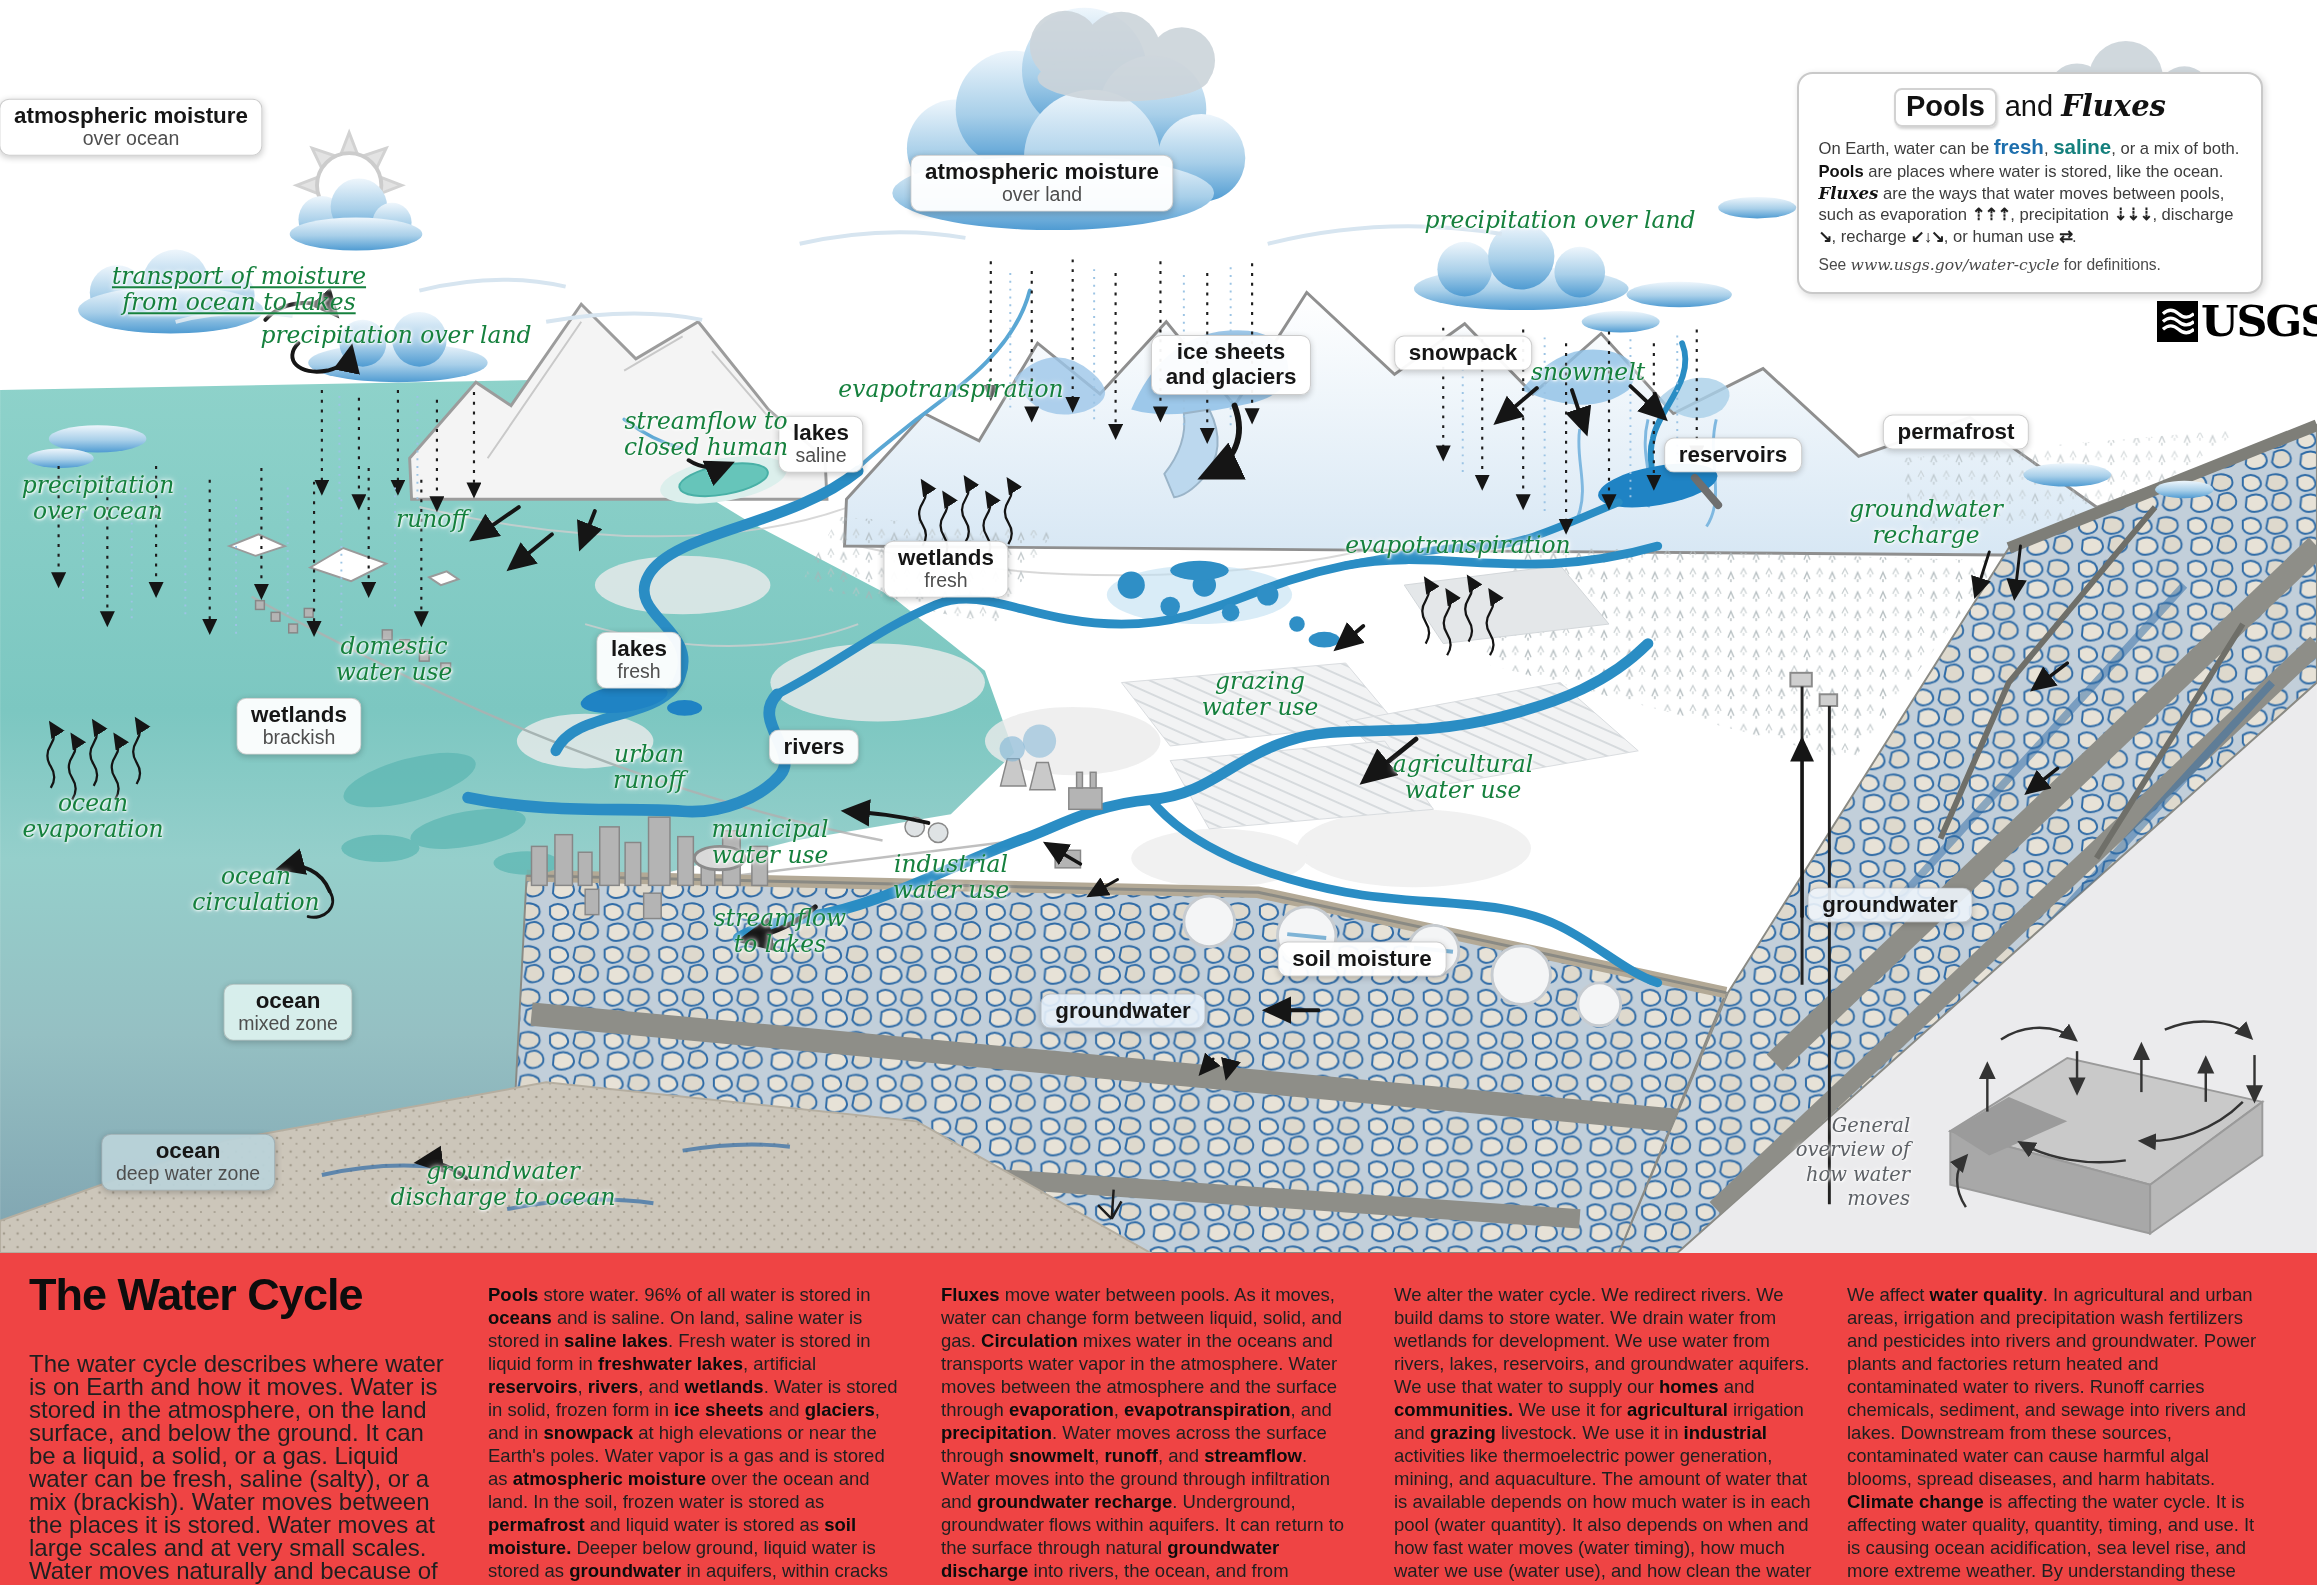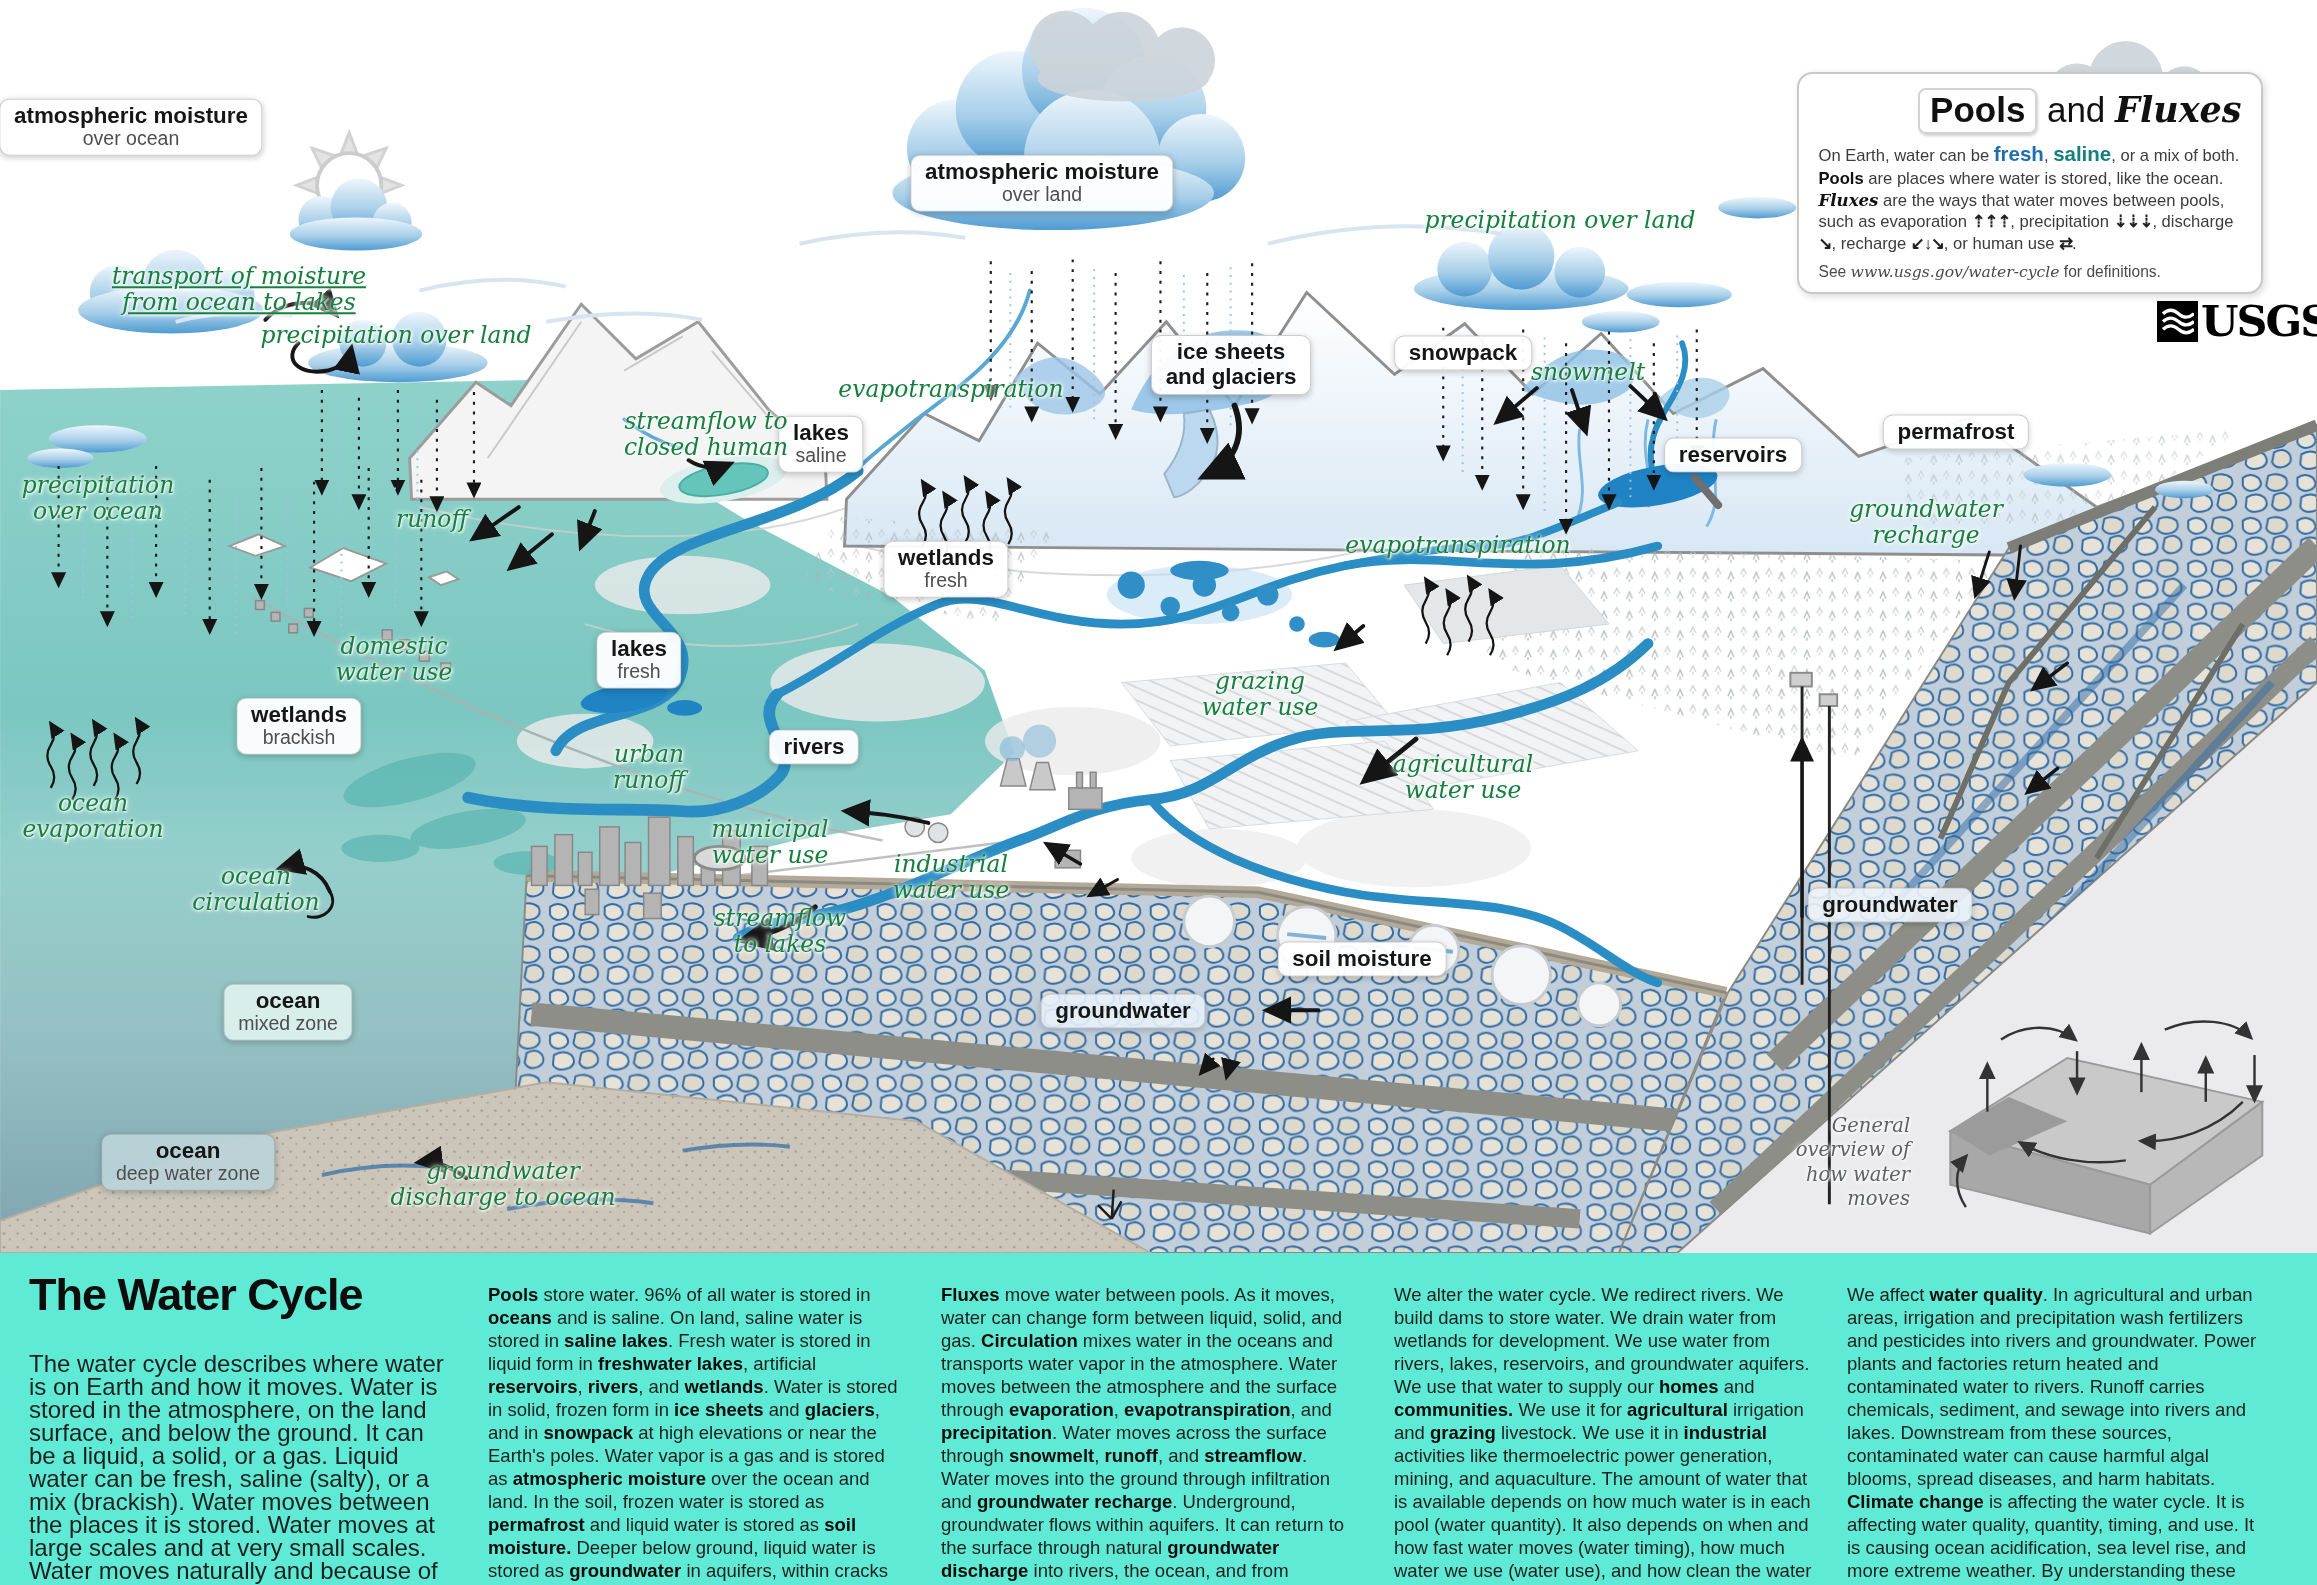--- a/index.html
+++ b/index.html
@@ -14,38 +14,38 @@
   .lbl-box .ln{font-size:19.5px;color:#4e4e4e;line-height:1.12;}
   .lbl-box .ln.b{font-weight:bold;font-size:22.4px;color:#161616;}
   .lbl-plain{font-family:"DejaVu Serif","Liberation Serif",serif;font-style:italic;
     font-size:23.4px;color:#15803d;line-height:1.1;text-align:center;
     text-shadow:0 0 3.9px rgba(255,255,255,.95),0 0 7.8px rgba(255,255,255,.9),1px 1px 2px rgba(255,255,255,.9);}
   .lbl-note{font-size:19.5px;color:#5d6166;line-height:1.25;text-align:right;}
   
   .legend{position:absolute;left:1797px;top:72px;width:466px;height:222px;box-sizing:border-box;
     background:#fff;border:2px solid #c9c9c9;border-radius:15.6px;box-shadow:2px 2.9px 7.8px rgba(0,0,0,.14);
     padding:11.7px 19.5px 9.8px;z-index:6;}
-  .legend-title{text-align:right;font-size:35px;color:#111;margin:2px 0 7.8px;}
+  .legend-title{text-align:center;font-size:29px;color:#111;margin:2px 0 7.8px;}
   .pools-chip{display:inline-block;border:2px solid #d2d2d2;border-radius:7.8px;padding:0 9.8px 2px;
     font-weight:bold;box-shadow:1px 2px 2.9px rgba(0,0,0,.18);}
   .fluxes-word{font-family:"DejaVu Serif","Liberation Serif",serif;font-weight:bold;font-style:italic;}
   .legend-body{font-size:16.6px;line-height:1.3;color:#3c3c3c;}
   .legend-body .b{font-weight:bold;color:#111;}
   .legend-body .i{font-style:italic;font-family:"DejaVu Serif",serif;}
   .legend-body .big{font-size:20.5px;}
   .legend-body .arr{font-weight:bold;letter-spacing:-1px;color:#222;}
   .legend-foot{margin-top:8.8px;font-size:15.6px;color:#4a4a4a;}
   .legend-foot .i{font-style:italic;font-family:"DejaVu Serif",serif;}
   
   .usgs{position:absolute;left:2157px;top:300px;display:flex;align-items:center;gap:2.9px;z-index:6;}
   .usgs-wave{width:41px;height:41px;background:#000;display:flex;align-items:center;justify-content:center;}
   .usgs-text{font-family:"DejaVu Serif","Liberation Serif",serif;font-weight:bold;font-size:43px;
     letter-spacing:-2px;color:#000;line-height:1;}
   
-  .footer{position:absolute;left:0;top:1253px;width:2317px;height:333px;background:#5eead4;z-index:4;}
+  .footer{position:absolute;left:0;top:1253px;width:2317px;height:333px;background:#ef4444;z-index:4;}
   .footer h1{position:absolute;left:29px;top:15.6px;margin:0;font-size:45px;font-weight:800;
     letter-spacing:-1px;color:#0d0d0d;}
   .intro{position:absolute;left:29px;top:99px;width:419px;font-size:24px;line-height:23px;color:#1f1f1f;}
   .cols{position:absolute;left:488px;top:30px;display:flex;gap:34px;}
   .col{width:419px;font-size:18.5px;line-height:23px;color:#1f1f1f;}
   .col b{color:#0c0c0c;}
 </style>
 </head>
 <body>
 

